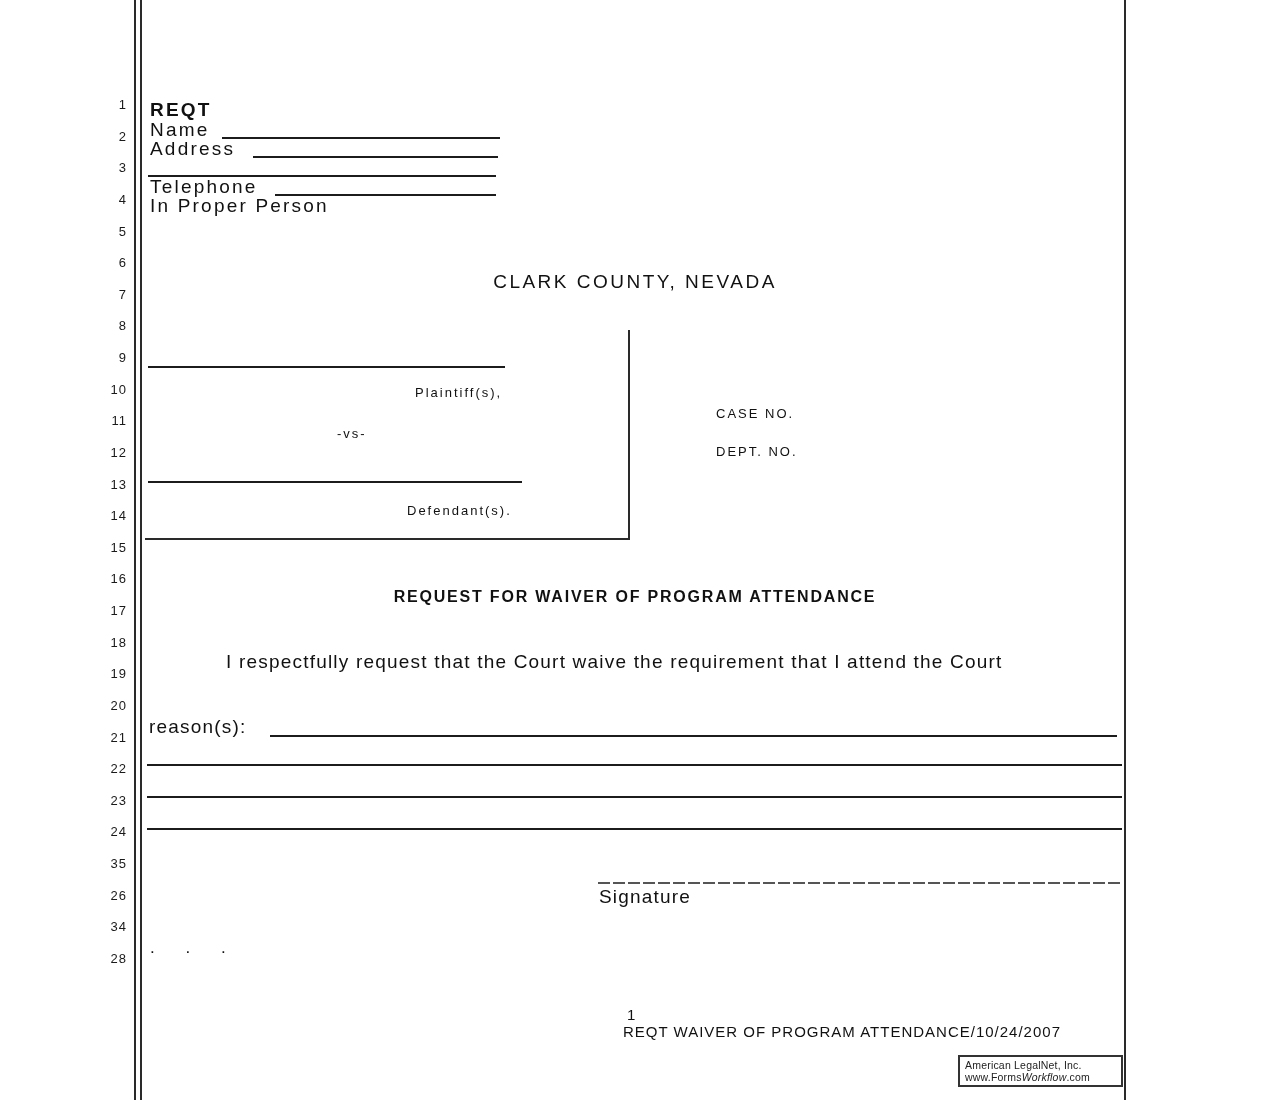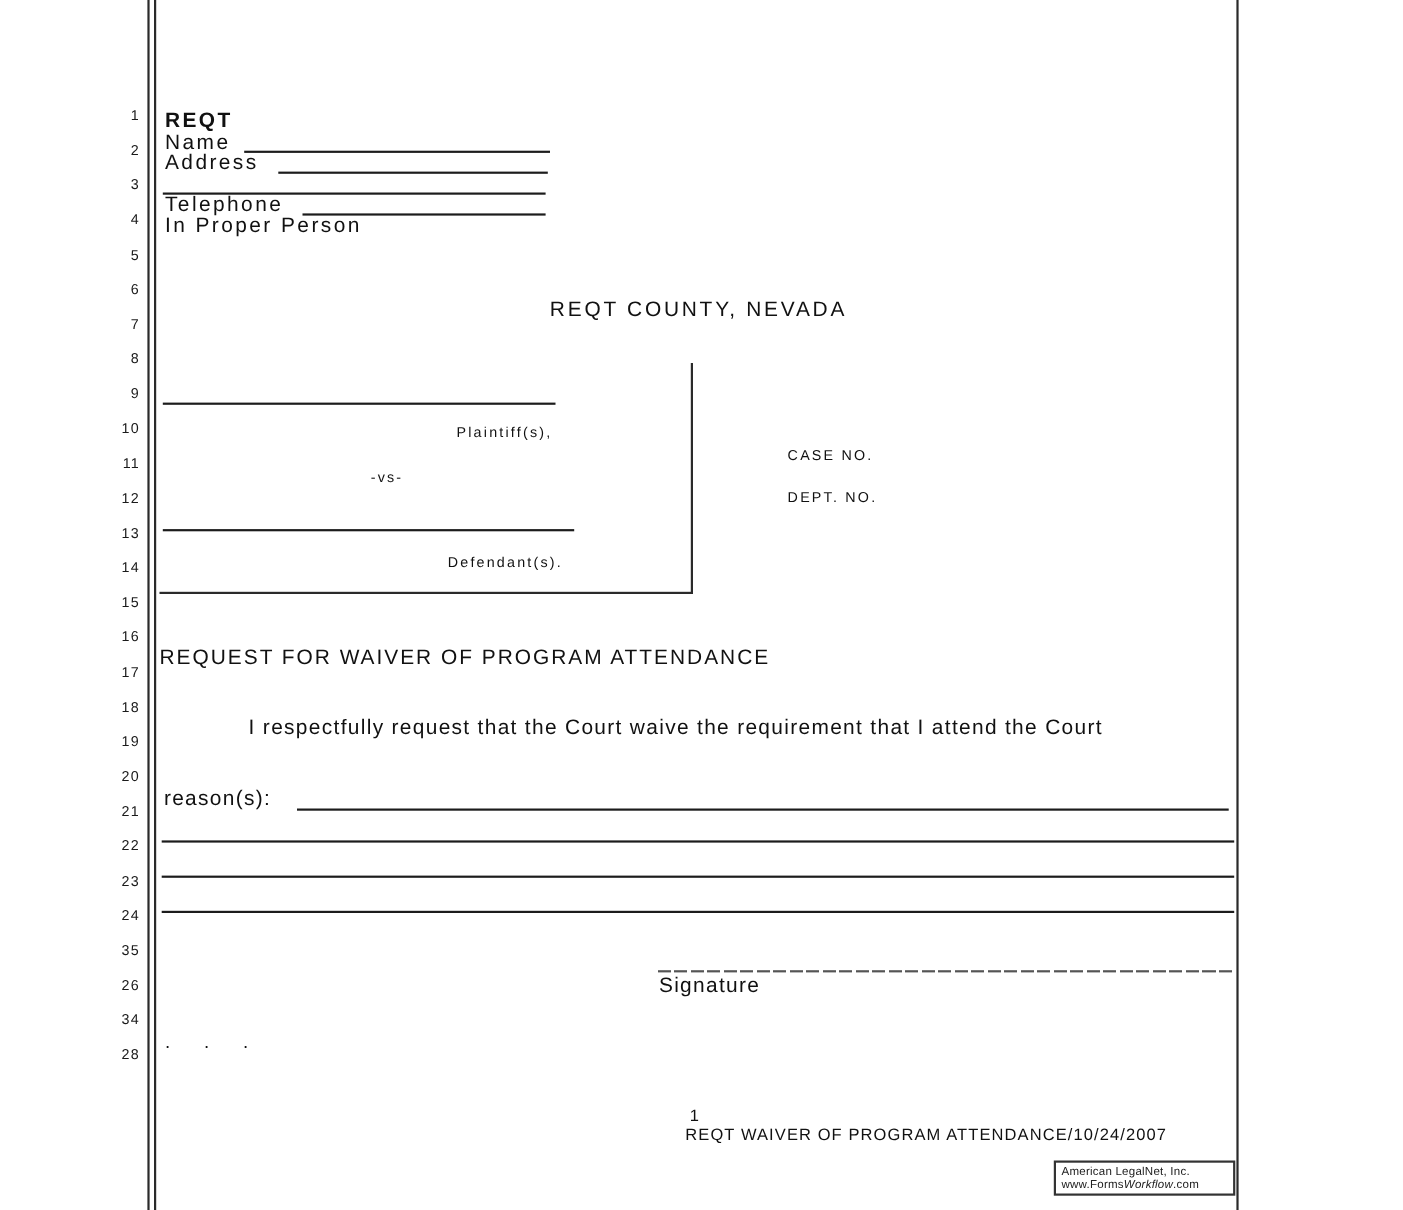--- a/index.html
+++ b/index.html
@@ -7,21 +7,21 @@
     position:relative;width:1275px;height:1100px;background:#ffffff;
     font-family:"Liberation Sans", sans-serif;color:#111;overflow:hidden;
   }
   .abs{position:absolute;white-space:nowrap;}
   .rule{position:absolute;background:#2a2a2a;}
   .ul{position:absolute;background:#1c1c1c;height:2px;}
   .lnum{position:absolute;width:34px;left:93px;text-align:right;font-size:13px;color:#1a1a1a;letter-spacing:1px;}
   .hdr-label{font-size:19px;letter-spacing:2.2px;}
   .court-line{left:145px;width:980px;text-align:center;font-size:19px;letter-spacing:2.5px;}
   .cap-label{font-size:13px;letter-spacing:2px;}
-  .doc-title{left:145px;width:980px;font-size:19px;font-weight:normal;letter-spacing:1.8px;}
+  .doc-title{left:145px;width:980px;text-align:center;font-size:16px;font-weight:bold;letter-spacing:1.8px;}
   .body-line{font-size:19px;letter-spacing:1.2px;}
   .sig-dash{position:absolute;height:2px;background:repeating-linear-gradient(to right,#555 0 12px,rgba(0,0,0,0) 12px 15px);}
   .footer-doc{font-size:15px;letter-spacing:1px;}
   .legalnet{position:absolute;left:958px;top:1055px;width:153px;border:2px solid #333;background:#fff;
             font-size:10.5px;line-height:12px;padding:2px 3px 2px 5px;letter-spacing:0.2px;color:#222;}
   .dots{font-size:17px;word-spacing:22px;letter-spacing:2px;}
 </style>
 </head>
 <body>
 
@@ -65,21 +65,21 @@
   <div class="abs hdr-label" style="left:150px;top:99px;font-weight:bold;">REQT</div>
   <div class="abs hdr-label" style="left:150px;top:119px;">Name</div>
   <div class="ul" style="left:222px;top:137px;width:278px;"></div>
   <div class="abs hdr-label" style="left:150px;top:138px;">Address</div>
   <div class="ul" style="left:253px;top:156px;width:245px;"></div>
   <div class="ul" style="left:148px;top:175px;width:348px;"></div>
   <div class="abs hdr-label" style="left:150px;top:176px;">Telephone</div>
   <div class="ul" style="left:275px;top:194px;width:221px;"></div>
   <div class="abs hdr-label" style="left:150px;top:195px;">In Proper Person</div>
 
-  <div class="abs court-line" style="top:271px;">REQT COUNTY, NEVADA</div>
+  <div class="abs court-line" style="top:271px;">CLARK COUNTY, NEVADA</div>
 
   <div class="ul" style="left:148px;top:366px;width:357px;"></div>
   <div class="abs cap-label" style="left:415px;top:385px;">Plaintiff(s),</div>
   <div class="abs cap-label" style="left:337px;top:426px;">-vs-</div>
   <div class="ul" style="left:148px;top:481px;width:374px;"></div>
   <div class="abs cap-label" style="left:407px;top:503px;">Defendant(s).</div>
   <div class="rule" style="left:628px;top:330px;width:2px;height:210px;"></div>
   <div class="rule" style="left:145px;top:538px;width:485px;height:2px;"></div>
   <div class="abs cap-label" style="left:716px;top:406px;">CASE NO.</div>
   <div class="abs cap-label" style="left:716px;top:444px;">DEPT. NO.</div>

